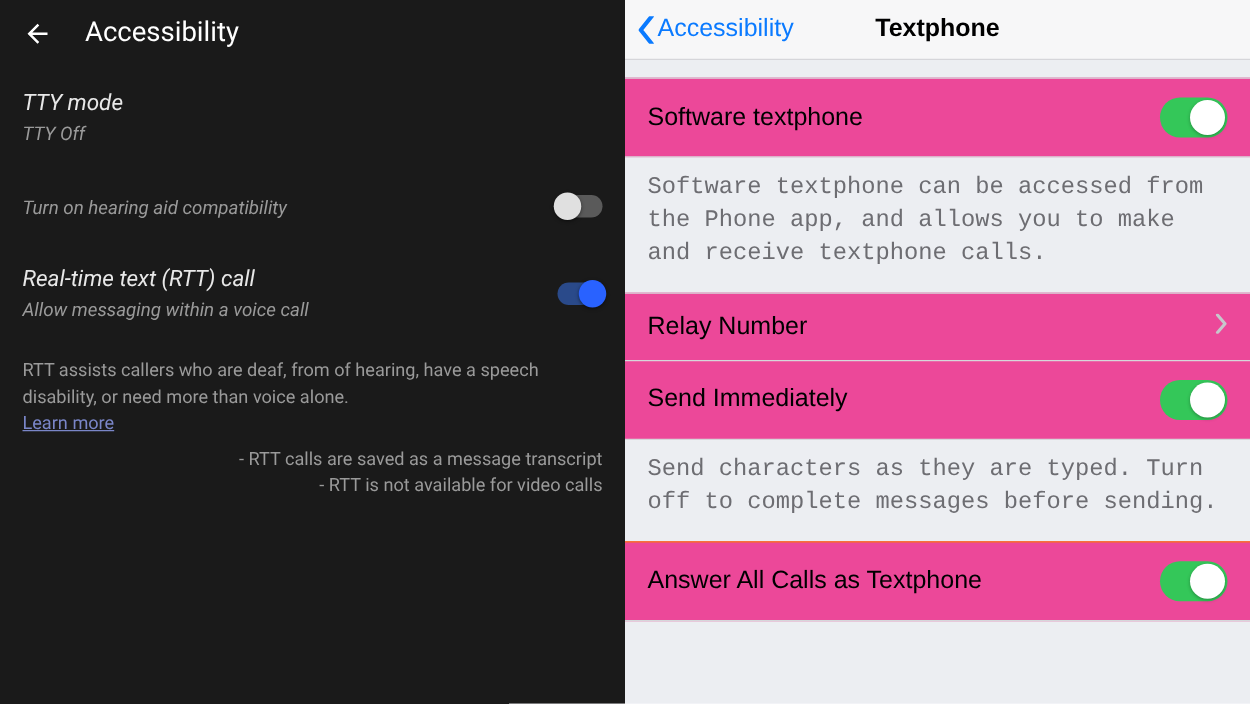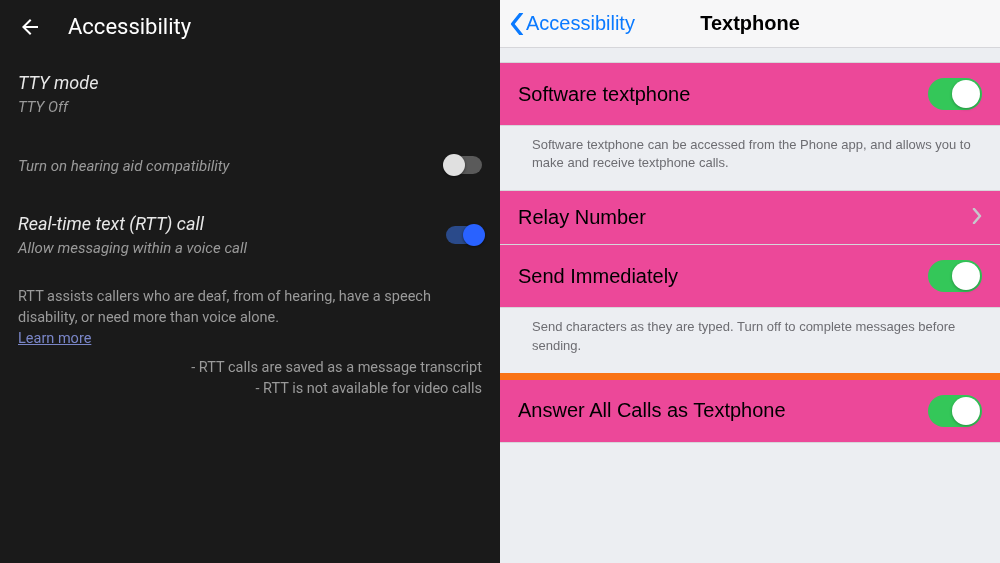--- a/index.html
+++ b/index.html
@@ -89,23 +89,24 @@
     width:54px; height:32px; border-radius:16px;
     position:relative; cursor:pointer; flex-shrink:0;
   }
   .i-switch.on { background:#34c759; }
   .i-switch .knob {
     position:absolute; width:28px; height:28px; border-radius:50%;
     background:#fff; top:2px; right:2px;
     box-shadow: 0 1px 3px rgba(0,0,0,.3);
   }
   .i-footer {
-    padding: 10px 18px 18px 32px;
-    font-size:13px; color:#6d6d72; line-height:1.4;
+    padding: 10px 18px 18px 18px;
+    font-size:19px; color:#6d6d72; line-height:1.4;
     background:#eceef2;
+    font-family:Liberation Mono, monospace;
   }
 </style>
 </head>
 <body>
 
 <div class="android">
   <div class="a-header">
     <div class="a-back">
       <svg width="24" height="24" viewBox="0 0 24 24">
           <path d="M20 11H7.83l5.59-5.59L12 4l-8 8 8 8 1.41-1.41L7.83 13H20z"></path>
@@ -185,19 +186,19 @@
     </div>
   </div>
   <div class="i-row">
     <div class="label">Send Immediately</div>
     <div class="i-switch on">
         <div class="knob"></div>
       </div>
   </div>
   <div class="i-footer">Send characters as they are typed. Turn off to complete messages before sending.</div>
 
-  <div class="i-row" style="border-top:7px solid #f97316;">
+  <div class="i-row" style="border-top:1px solid #f97316;">
     <div class="label">Answer All Calls as Textphone</div>
     <div class="i-switch on">
         <div class="knob"></div>
       </div>
   </div>
 </div>
 
 </body></html>

